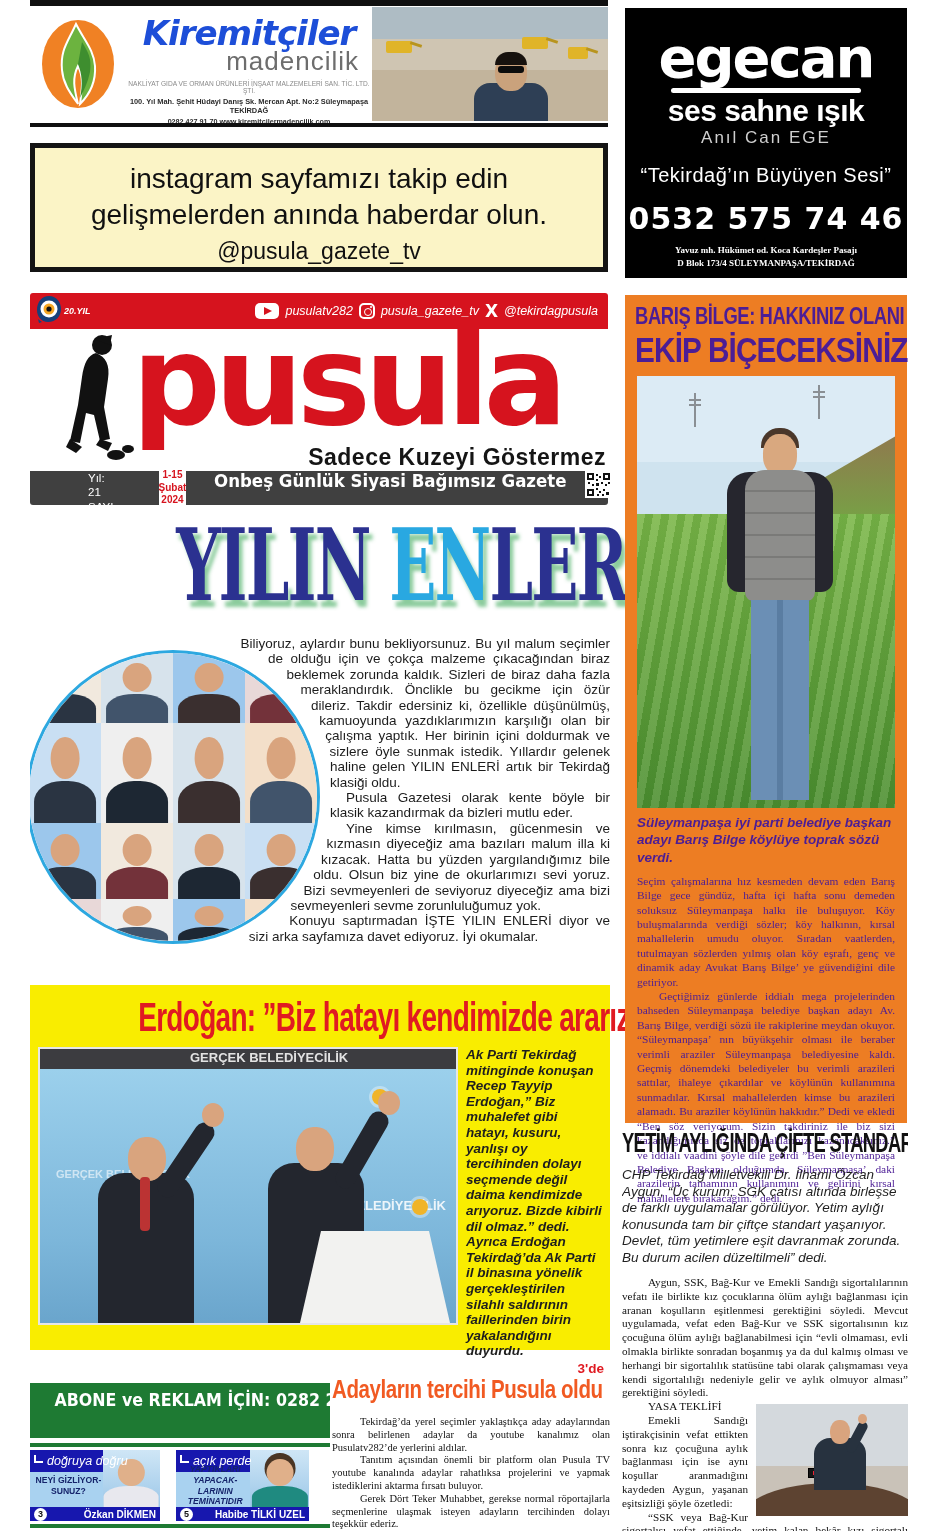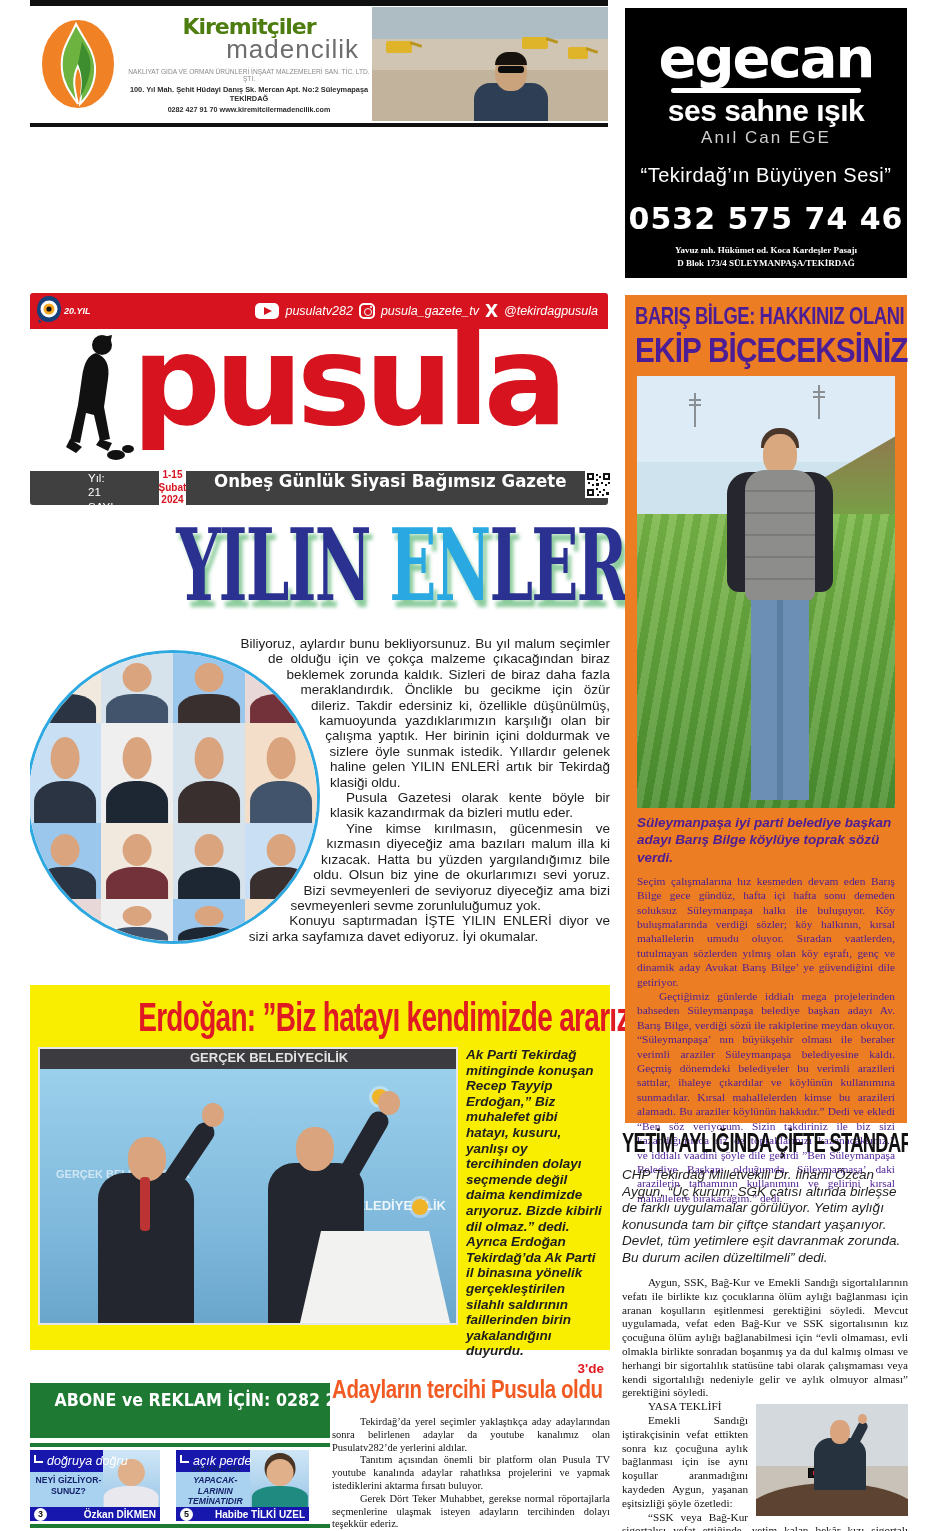--- a/index.html
+++ b/index.html
@@ -6,21 +6,21 @@
   html,body { background:#e8e8e8; }
   body { font-family:"Liberation Sans", sans-serif; }
   #page { position:relative; width:929px; height:1531px; background:#fff; margin:0 auto; overflow:hidden; }
 
   
   .ad-kiremit { position:absolute; left:30px; top:0; width:578px; height:127px; background:#fff; }
   .k-line-top { position:absolute; left:0; top:0; width:100%; height:6px; background:#101010; }
   .k-line-bot { position:absolute; left:0; bottom:0; width:100%; height:4px; background:#101010; }
   .k-logo { position:absolute; left:8px; top:12px; width:80px; height:100px; }
   .k-text { position:absolute; left:95px; top:16px; width:248px; text-align:center; }
-  .k-brand { font-family:"DejaVu Sans",sans-serif; font-weight:bold; font-size:22px; color:#4d7c0f; letter-spacing:-1px; line-height:1; }
+  .k-brand { font-family:"DejaVu Sans",sans-serif; font-weight:bold; font-size:34px; color:#1d4ed8; letter-spacing:-1px; line-height:1;font-style:italic; }
   .k-brand2 { font-size:26px; color:#6d6d6d; text-align:right; padding-right:14px; line-height:1; margin-top:-2px; letter-spacing:1px; }
   .k-l1 { font-size:6.6px; color:#8a8a8a; margin-top:6px; }
   .k-l2 { font-size:7.4px; color:#2b2b2b; font-weight:bold; margin-top:3px; }
   .k-l3 { font-size:7.2px; color:#2b2b2b; font-weight:bold; margin-top:2px; }
   .k-photo { position:absolute; left:342px; top:7px; width:236px; height:114px; overflow:hidden;
     background:linear-gradient(#aebcc4 0 28%, #cfc5b2 28% 55%, #c2b49c 55% 100%); }
   .k-mach { position:absolute; width:26px; height:12px; background:#e0b428; border-radius:2px; }
   .k-mach::after { content:""; position:absolute; right:-10px; top:2px; width:12px; height:3px; background:#b8941e; transform:rotate(18deg); }
   .k-man { position:absolute; left:96px; bottom:-4px; width:86px; height:78px; }
   .k-man .torso { position:absolute; left:6px; bottom:0; width:74px; height:42px; background:#2e3f55; border-radius:16px 16px 0 0; }
@@ -213,20 +213,25 @@
     <div class="eg-sub">ses sahne ışık</div>
     <div class="eg-person">Anıl Can EGE</div>
     <div class="eg-tag">“Tekirdağ’ın Büyüyen Sesi”</div>
     <div class="eg-phone">0532 575 74 46</div>
     <div class="eg-addr">
       <div>Yavuz mh. Hükümet od. Koca Kardeşler Pasajı</div>
       <div>D Blok 173/4 SÜLEYMANPAŞA/TEKİRDAĞ</div>
     </div>
   </div>
 
+  <div class="banner-insta">
+    <div class="bi-l1">instagram sayfamızı takip edin</div>
+    <div class="bi-l2">gelişmelerden anında haberdar olun.</div>
+    <div class="bi-handle">@pusula_gazete_tv</div>
+  </div>
 
   <div class="masthead">
     <div class="m-top">
       <span class="m-eye">
         <svg width="26" height="28" viewBox="0 0 26 28">
           <path d="M13 1 C21 1 25 8 25 14 C25 21 20 27 12 27 C5 27 1 21 1 15 C1 7 6 1 13 1 Z M2 24 L6 27 L3 28 Z" fill="#16407a"></path>
           <circle cx="13" cy="14" r="8.5" fill="#fff"></circle>
           <circle cx="13" cy="14" r="5.5" fill="#f5a623"></circle>
           <circle cx="13" cy="14" r="2.6" fill="#111"></circle>
         </svg>
@@ -246,20 +251,21 @@
         <svg width="96" height="138" viewBox="0 0 96 138">
           <circle cx="56" cy="14" r="10" fill="#111"></circle>
           <path d="M48 8 L66 4 L64 14 Z" fill="#111"></path>
           <path d="M50 22 C60 26 64 34 62 48 L58 76 L64 108 L54 110 L48 84 L40 82 L34 112 L24 110 L32 74 L36 46 C38 32 42 24 50 22 Z" fill="#111"></path>
           <path d="M24 108 L36 116 L30 122 L20 116 Z M54 108 L66 112 L62 120 L50 114 Z" fill="#111"></path>
           <ellipse cx="70" cy="124" rx="9" ry="5" fill="#111"></ellipse>
           <ellipse cx="82" cy="118" rx="6" ry="4" fill="#111"></ellipse>
         </svg>
       </span>
       <div class="m-logo">pusula</div>
+      <div class="m-slogan">Sadece Kuzeyi Göstermez</div>
     </div>
     <div class="m-bot">
       <div class="m-yil">
         <div>Yıl: 21</div>
         <div>SAYI: 981</div>
       </div>
       <div class="m-date">
         <div>1-15</div>
         <div>Şubat</div>
         <div>2024</div>

